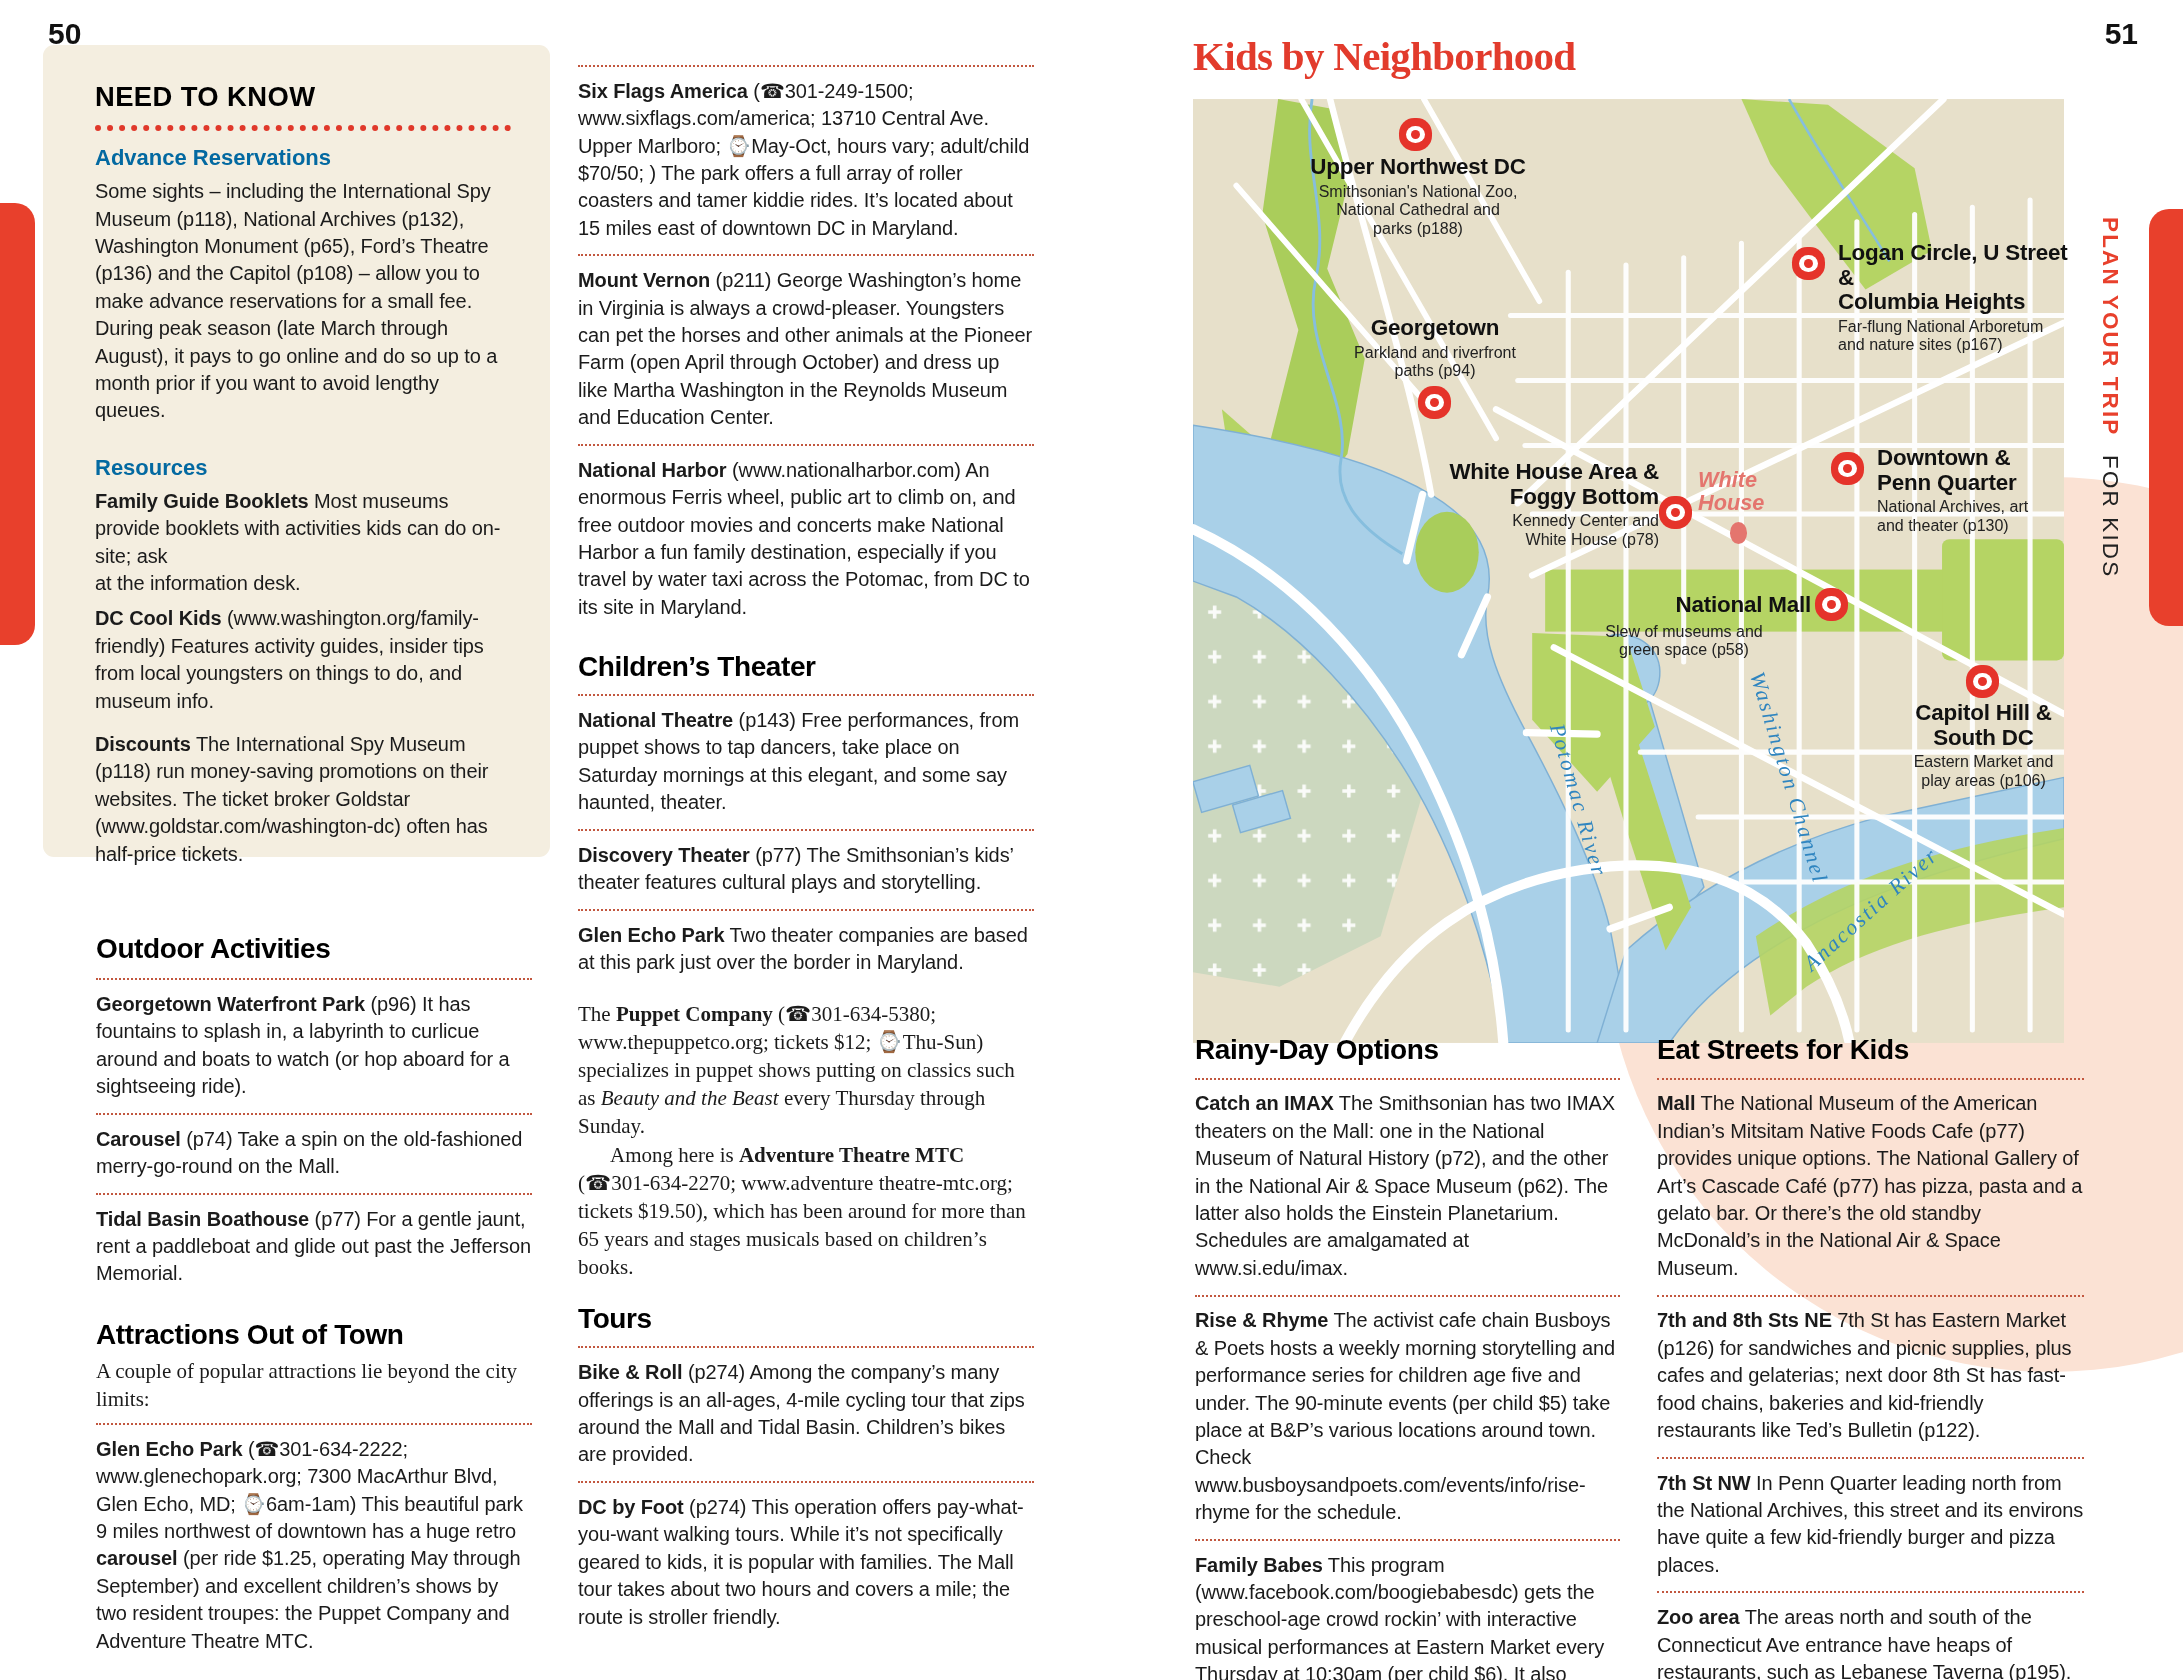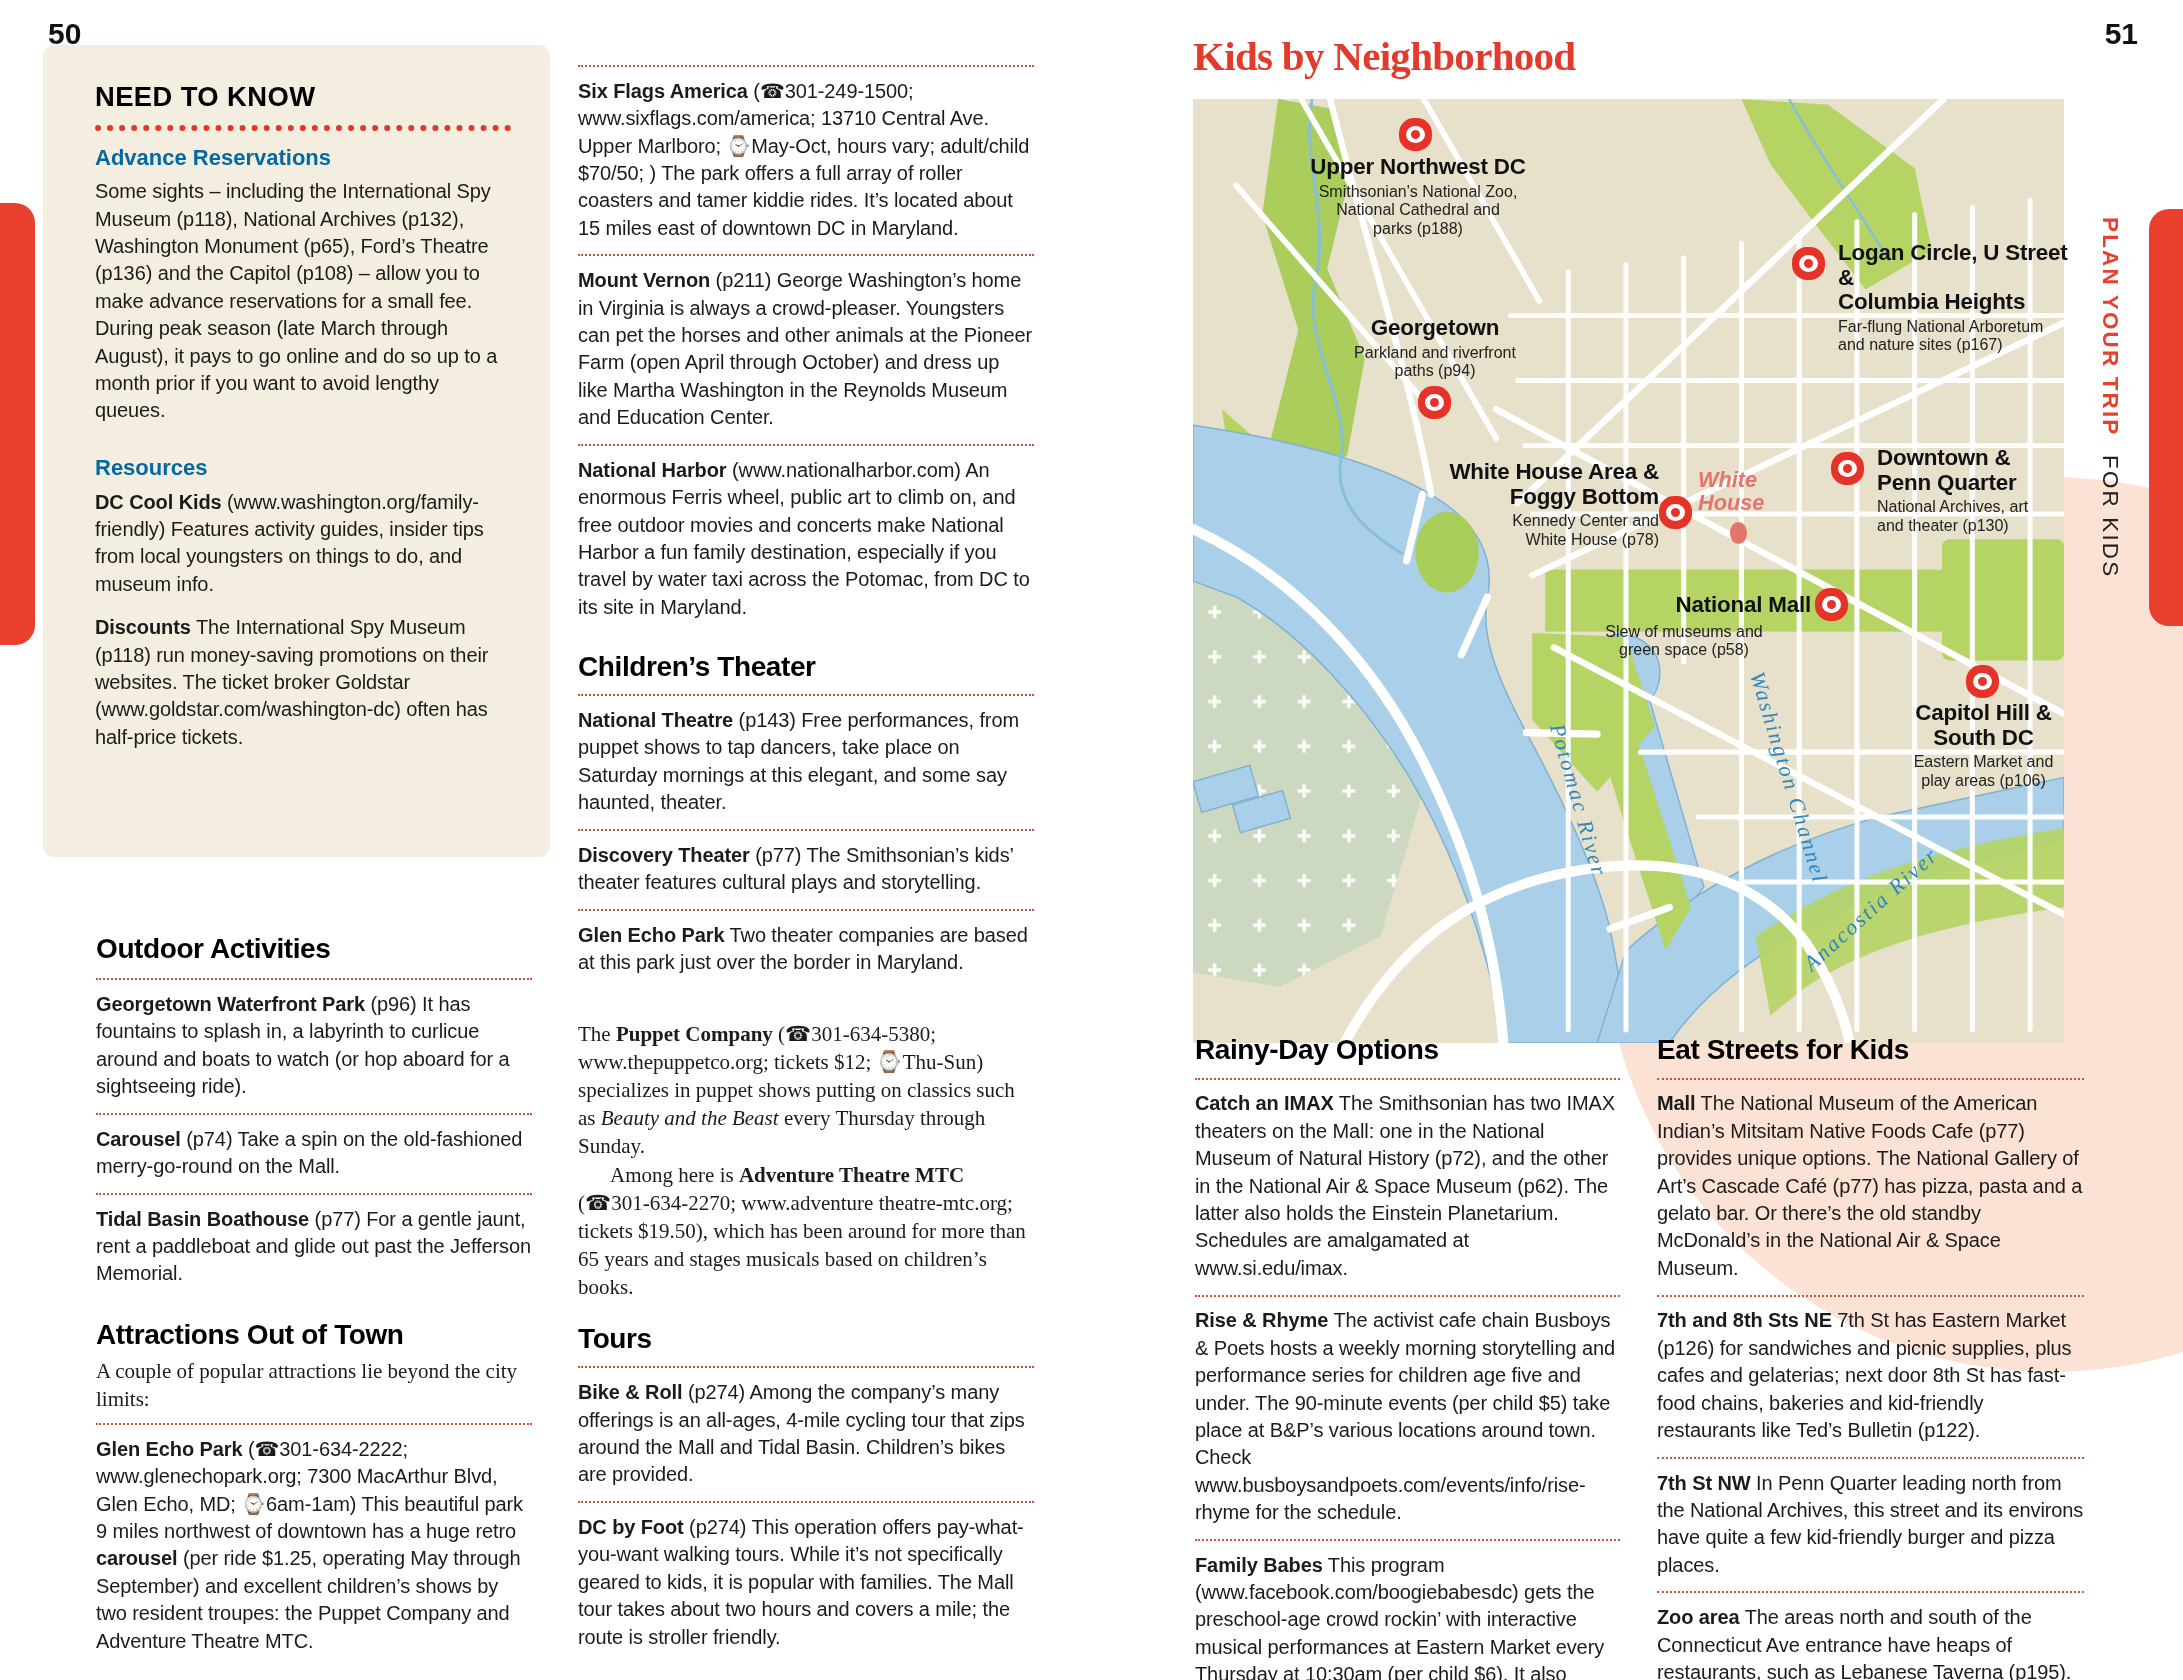--- a/index.html
+++ b/index.html
@@ -73,20 +73,24 @@
   <span class="blk">FOR KIDS</span>
 </div>
 
 <div class="abs cream" style="left:43px;top:45px;width:507px;height:812px;">
   <div class="ntk">
     <h1>NEED TO KNOW</h1>
     <div class="dots-thick"></div>
     <div class="redhead">Advance Reservations</div>
     <div class="body-t">Some sights – including the International Spy Museum (p118), National Archives (p132), Washington Monument (p65), Ford’s Theatre (p136) and the Capitol (p108) – allow you to make advance reservations for a small fee. During peak season (late March through August), it pays to go online and do so up to a month prior if you want to avoid lengthy queues.</div>
     <div class="redhead" style="margin-top:30px;">Resources</div>
+    <div class="body-t" style="margin-top:4.3px;">
+      <b>Family Guide Booklets</b><span class="prelined"> Most museums provide booklets with activities kids can do on-site; ask
+at the information desk.</span>
+    </div>
     <div class="body-t" style="margin-top:8px;">
       <b>DC Cool Kids</b><span> (www.washington.org/family-friendly) Features activity guides, insider tips from local youngsters on things to do, and museum info.</span>
     </div>
     <div class="body-t" style="margin-top:16px;">
       <b>Discounts</b><span> The International Spy Museum (p118) run money-saving promotions on their websites. The ticket broker Goldstar (www.goldstar.com/washington-dc) often has half-price tickets.</span>
     </div>
   </div>
 </div>
 
 <div class="col" style="left:96px;top:933px;width:436px;">
@@ -133,21 +137,21 @@
   </div>
   <div class="dots"></div>
   <div class="body-t entry">
     <b>Discovery Theater</b><span> (p77) The Smithsonian’s kids’ theater features cultural plays and storytelling.</span>
   </div>
   <div class="dots"></div>
   <div class="body-t entry">
     <b>Glen Echo Park</b><span> Two theater companies are based at this park just over the border in Maryland.</span>
   </div>
 
-  <div class="serif" style="margin-top:34px;">
+  <div class="serif" style="margin-top:14px;">
     <span>The </span><b>Puppet Company</b><span> (☎301-634-5380; www.thepuppetco.org;  tickets $12; ⌚Thu-Sun) specializes in puppet shows putting on classics such as </span><span class="ital">Beauty and the Beast</span><span> every Thursday through Sunday.</span>
   </div>
   <div class="serif indent1">
     <span>Among here is </span><b>Adventure Theatre MTC</b><span> (☎301-634-2270; www.adventure theatre-mtc.org; tickets $19.50), which has been around for more than 65 years and stages musicals based on children’s books.</span>
   </div>
 
   <h2 class="sec" style="margin-top:21.7px;">Tours</h2>
   <div class="dots" style="margin-top:11.6px;"></div>
   <div class="body-t entry">
     <b>Bike &amp; Roll</b><span> (p274) Among the company’s many offerings is an all-ages, 4-mile cycling tour that zips around the Mall and Tidal Basin. Children’s bikes are provided.</span>

